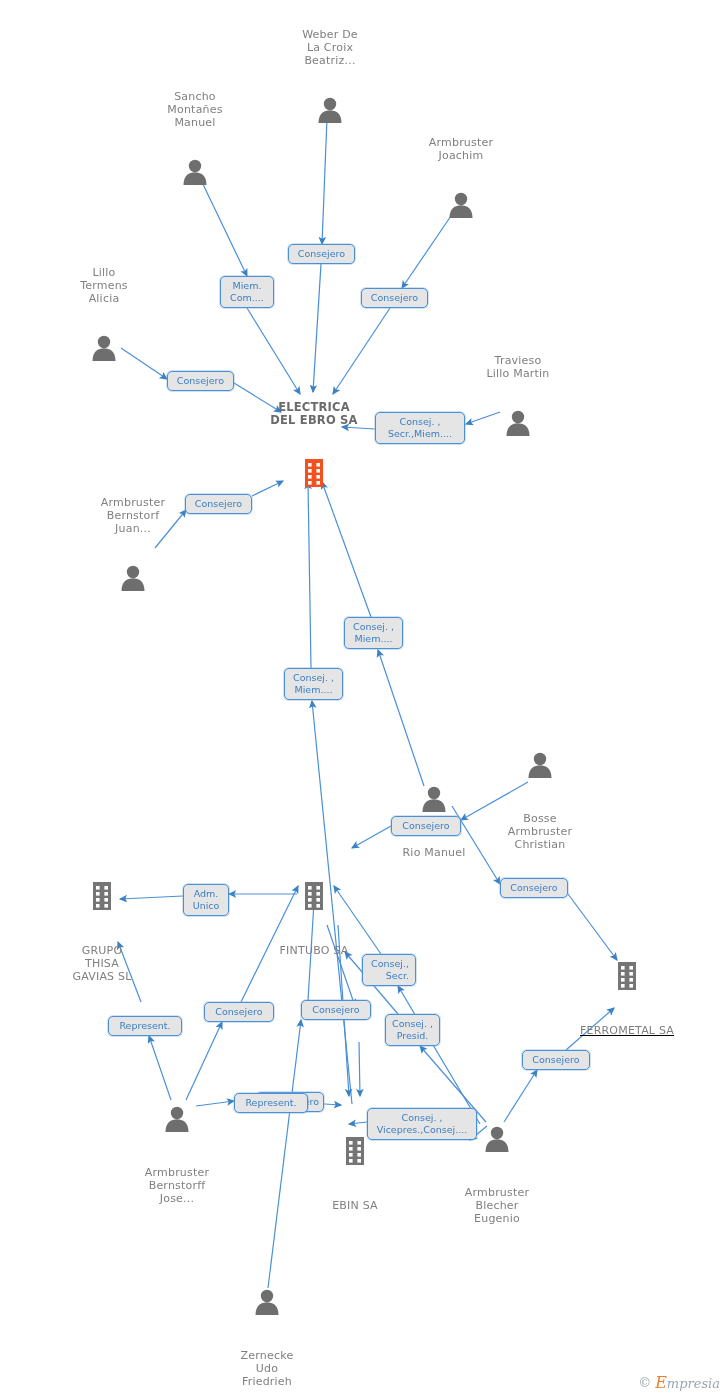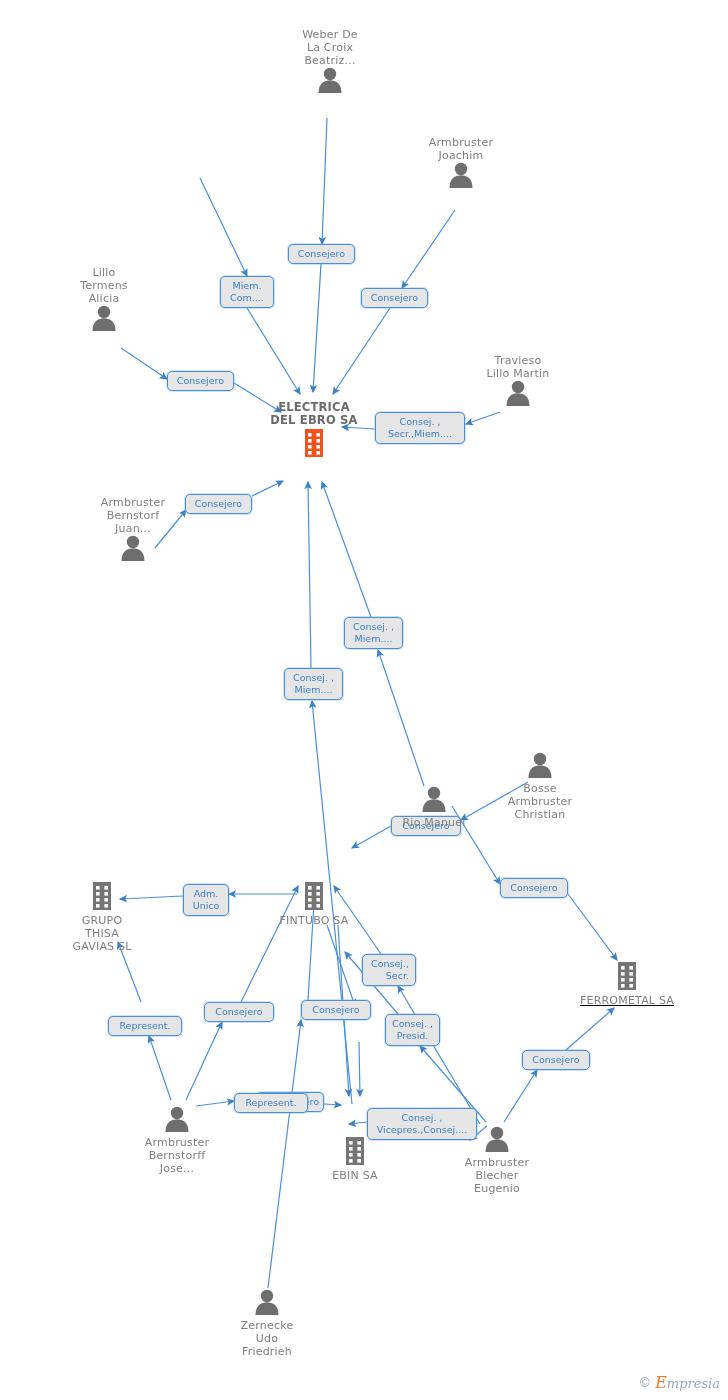--- a/index.html
+++ b/index.html
@@ -3,21 +3,21 @@
 <meta charset="utf-8">
 <style>
   html,body{margin:0;padding:0;background:#ffffff;}
   body{
     font-family:"DejaVu Sans", sans-serif;
     width:728px;height:1400px;position:relative;overflow:hidden;
   }
   #canvas{position:absolute;left:0;top:0;width:728px;height:1400px;}
   svg#edges{position:absolute;left:0;top:0;width:728px;height:1400px;}
 
-  .node{position:absolute;display:flex;flex-direction:column;align-items:center;}
+  .node{position:absolute;display:flex;flex-direction:column;align-items:center;gap:30px;}
   .node .glyph{display:block;}
   .node .nlabel{
     font-size:11px;line-height:13px;color:#808080;text-align:center;
     white-space:pre-line;letter-spacing:0.2px;
   }
   .node.person .nlabel{order:0;}
   .node.person .glyph{order:1;}
   .node.person.below .nlabel{order:1;}
   .node.person.below .glyph{order:0;}
   .node.company .glyph{order:1;}
@@ -150,20 +150,31 @@
 La Croix
 Beatriz...</span>
     <span class="glyph">
       <svg width="30" height="26" viewBox="0 0 30 26">
           <circle cx="15" cy="7" r="6.2" fill="#6e6e6e"></circle>
           <path d="M3.5 26 C3.5 16.5 9 13.2 15 13.2 C21 13.2 26.5 16.5 26.5 26 Z" fill="#6e6e6e"></path>
         </svg>
     </span>
   </div>
 
+  <div class="node person" style="left:145px;top:90px;width:100px;">
+    <span class="nlabel">Sancho
+Montañes
+Manuel</span>
+    <span class="glyph">
+      <svg width="30" height="26" viewBox="0 0 30 26">
+          <circle cx="15" cy="7" r="6.2" fill="#6e6e6e"></circle>
+          <path d="M3.5 26 C3.5 16.5 9 13.2 15 13.2 C21 13.2 26.5 16.5 26.5 26 Z" fill="#6e6e6e"></path>
+        </svg>
+    </span>
+  </div>
 
   <div class="node person" style="left:411px;top:136px;width:100px;">
     <span class="nlabel">Armbruster
 Joachim</span>
     <span class="glyph">
       <svg width="30" height="26" viewBox="0 0 30 26">
           <circle cx="15" cy="7" r="6.2" fill="#6e6e6e"></circle>
           <path d="M3.5 26 C3.5 16.5 9 13.2 15 13.2 C21 13.2 26.5 16.5 26.5 26 Z" fill="#6e6e6e"></path>
         </svg>
     </span>

